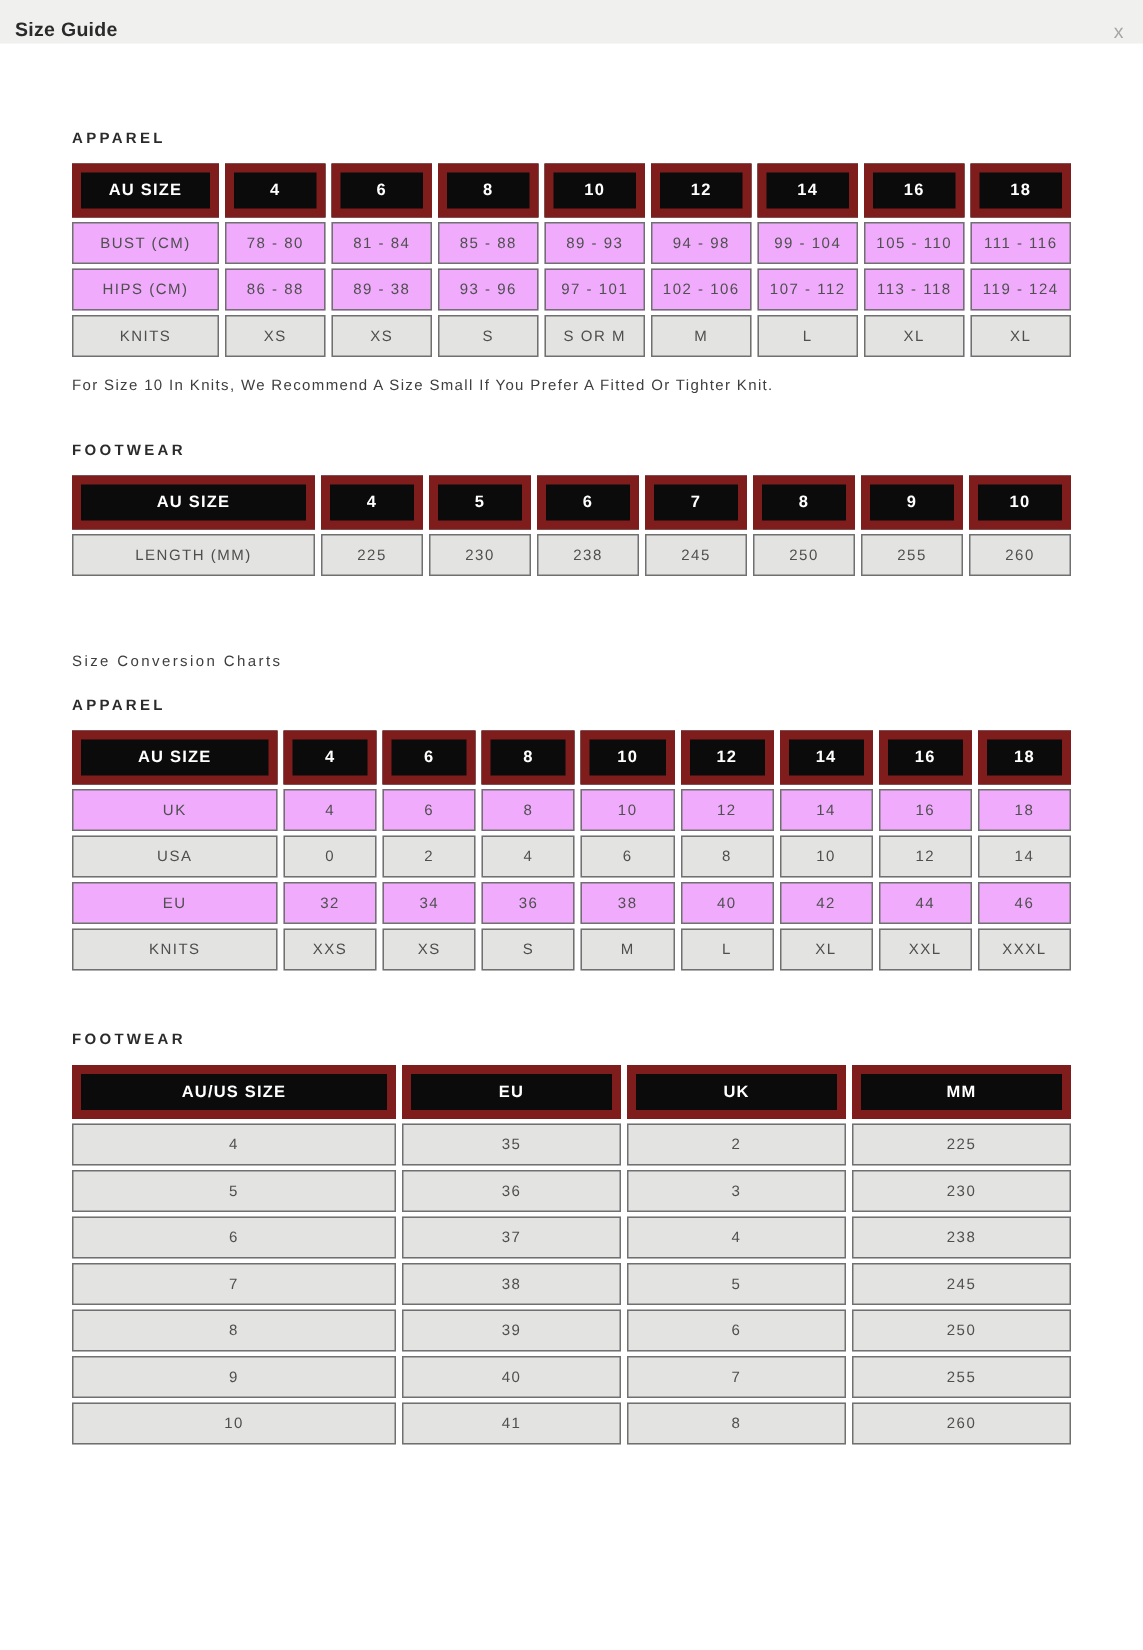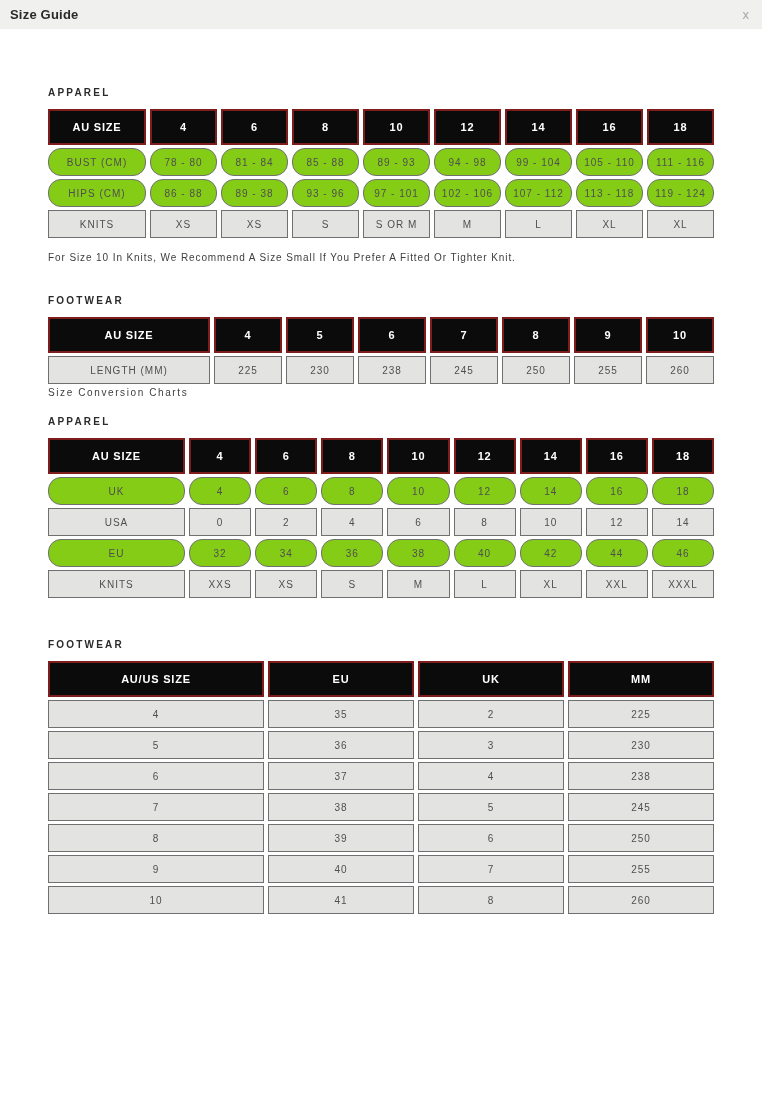--- a/index.html
+++ b/index.html
@@ -8,23 +8,22 @@
     background: #ffffff;
     font-family: "Liberation Sans", sans-serif;
   }
   .page { width: 762px; min-height: 1100px; background: #ffffff; }
 
   
   .titlebar {
     height: 29px;
     background: #f0f0ee;
     display: flex;
-    align-items: center;
     justify-content: space-between;
-    padding: 0 13px 0 10px;
+    padding: 12px 13px 0 10px;
   }
   .titlebar-title {
     font-size: 13px;
     font-weight: bold;
     color: #2a2a2a;
     letter-spacing: 0.2px;
   }
   .close-btn {
     color: #a6a6a6;
     font-size: 13px;
@@ -52,52 +51,52 @@
     line-height: 11px;
     margin-top: 17px;
   }
   .note {
     font-size: 10px;
     color: #3e3e3e;
     letter-spacing: 0.9px;
     line-height: 13px;
     margin-top: 10px;
   }
-  .mt-lg { }
+  .mt-lg { margin-top: 49px; }
   .mt-md { margin-top: 31px; }
   .mt-md2 { margin-top: 38px; }
 
   
   table.size-table {
     border-collapse: separate;
     border-spacing: 4px 3px;
     table-layout: fixed;
     width: 674px;
     margin: 8px 0 0 -4px;
   }
   table.size-table th {
     background: #0b0b0b;
-    border: 2px solid #7f1d1d;
+    border: 6px solid #7f1d1d;
     color: #ffffff;
     font-size: 11px;
     font-weight: bold;
     letter-spacing: 0.8px;
     height: 36px;
     text-align: center;
   }
   table.size-table td {
     height: 28px;
     text-align: center;
     vertical-align: middle;
     font-size: 10px;
     color: #4f4f4f;
     letter-spacing: 1px;
     border: 1px solid #707070;
   }
-  tr.shade-light td { background: #84cc16; border-radius: 13px; }
+  tr.shade-light td { background: #f0abfc; }
   tr.shade-gray  td { background: #e3e3e1; }
 
   
   table.t-apparel-sizes th:first-child    { width: 98px;  }
   table.t-footwear-sizes th:first-child   { width: 162px; }
   table.t-apparel-conv th:first-child     { width: 137px; }
   table.t-footwear-conv th:first-child    { width: 216px; }
 </style>
 </head>
 <body>

